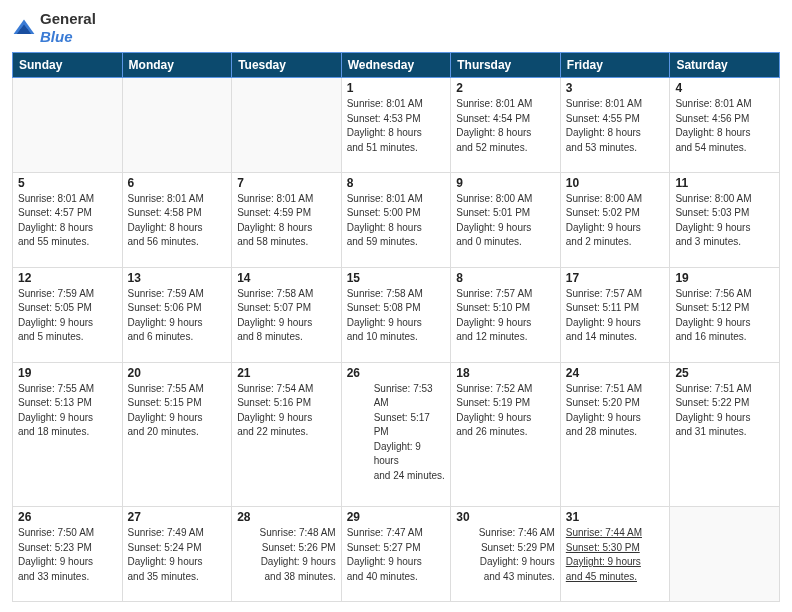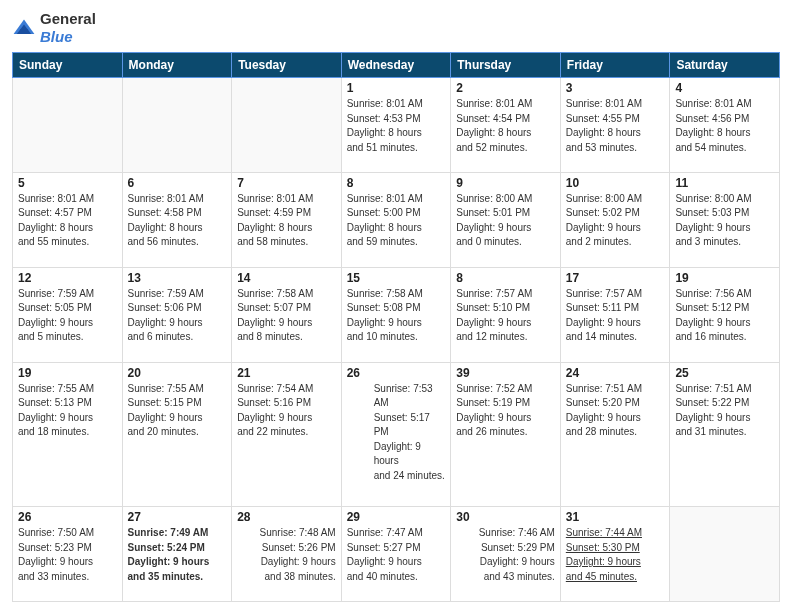--- a/index.html
+++ b/index.html
@@ -274,21 +274,21 @@
 and 22 minutes.</div>
           </td>
           <td>
             <span class="day-number">26</span>
             <div class="day-info" style="white-space: pre-line; margin-left: 27px;">Sunrise: 7:53 AM
 Sunset: 5:17 PM
 Daylight: 9 hours
 and 24 minutes.</div>
           </td>
           <td>
-            <span class="day-number">39</span>
+            <span class="day-number">18</span>
             <div class="day-info" style="white-space: pre-line;">Sunrise: 7:52 AM
 Sunset: 5:19 PM
 Daylight: 9 hours
 and 26 minutes.</div>
           </td>
           <td>
             <span class="day-number">24</span>
             <div class="day-info" style="white-space: pre-line;">Sunrise: 7:51 AM
 Sunset: 5:20 PM
 Daylight: 9 hours
@@ -305,21 +305,21 @@
         <tr>
           <td>
             <span class="day-number">26</span>
             <div class="day-info" style="white-space: pre-line;">Sunrise: 7:50 AM
 Sunset: 5:23 PM
 Daylight: 9 hours
 and 33 minutes.</div>
           </td>
           <td>
             <span class="day-number">27</span>
-            <div class="day-info" style="white-space: pre-line; font-weight: bold;">Sunrise: 7:49 AM
+            <div class="day-info" style="white-space: pre-line;">Sunrise: 7:49 AM
 Sunset: 5:24 PM
 Daylight: 9 hours
 and 35 minutes.</div>
           </td>
           <td>
             <span class="day-number">28</span>
             <div class="day-info" style="white-space: pre-line; text-align: right;">Sunrise: 7:48 AM
 Sunset: 5:26 PM
 Daylight: 9 hours
 and 38 minutes.</div>

